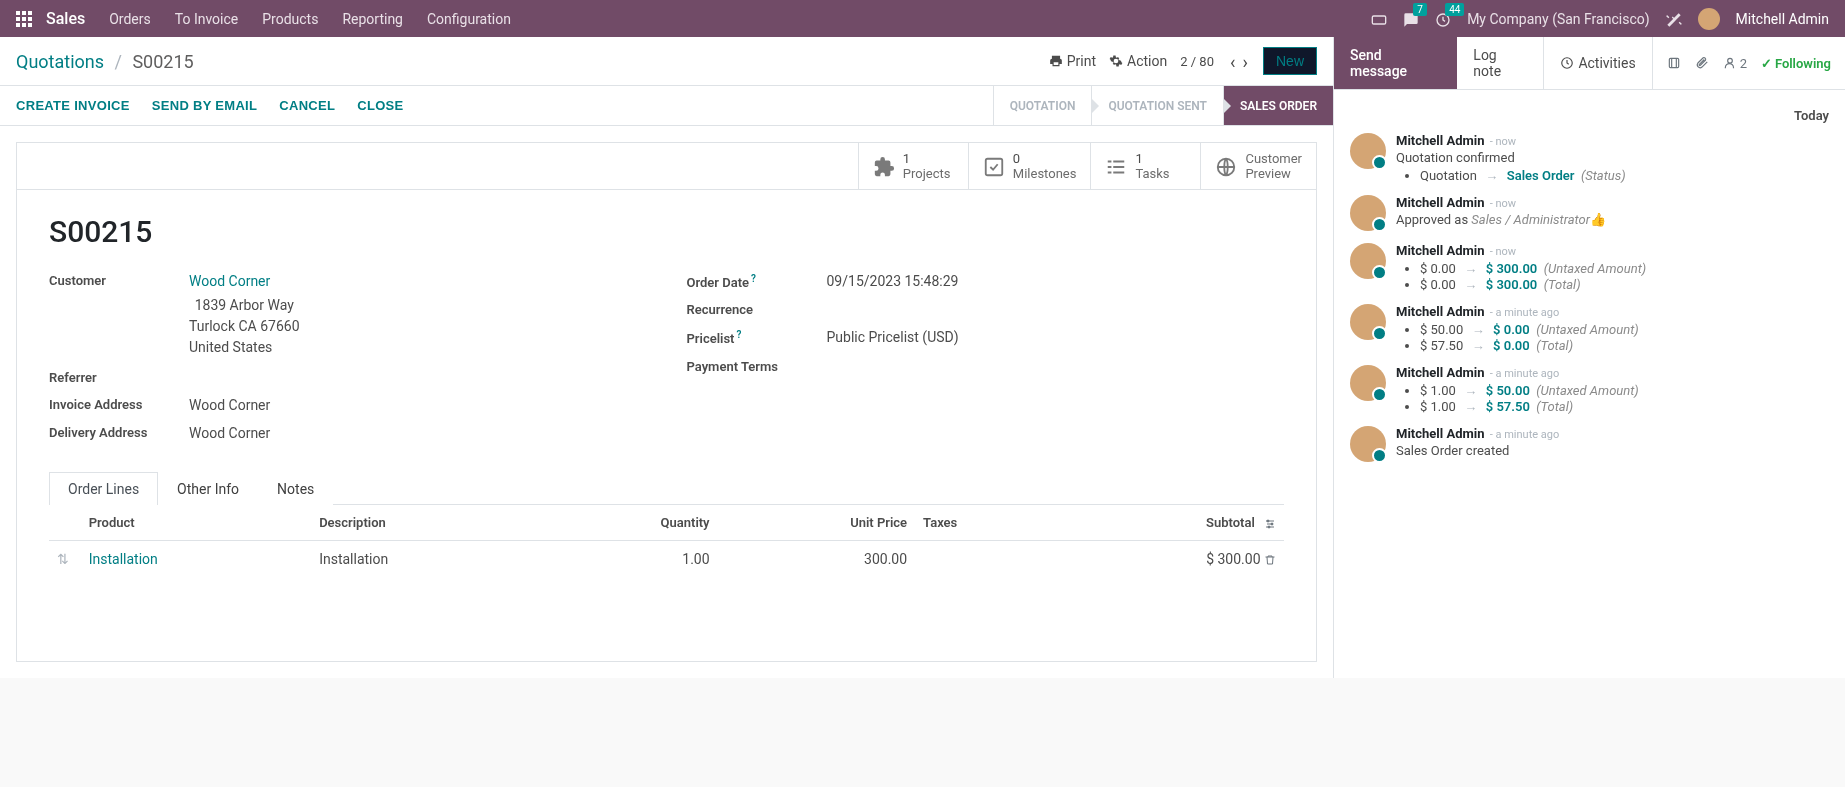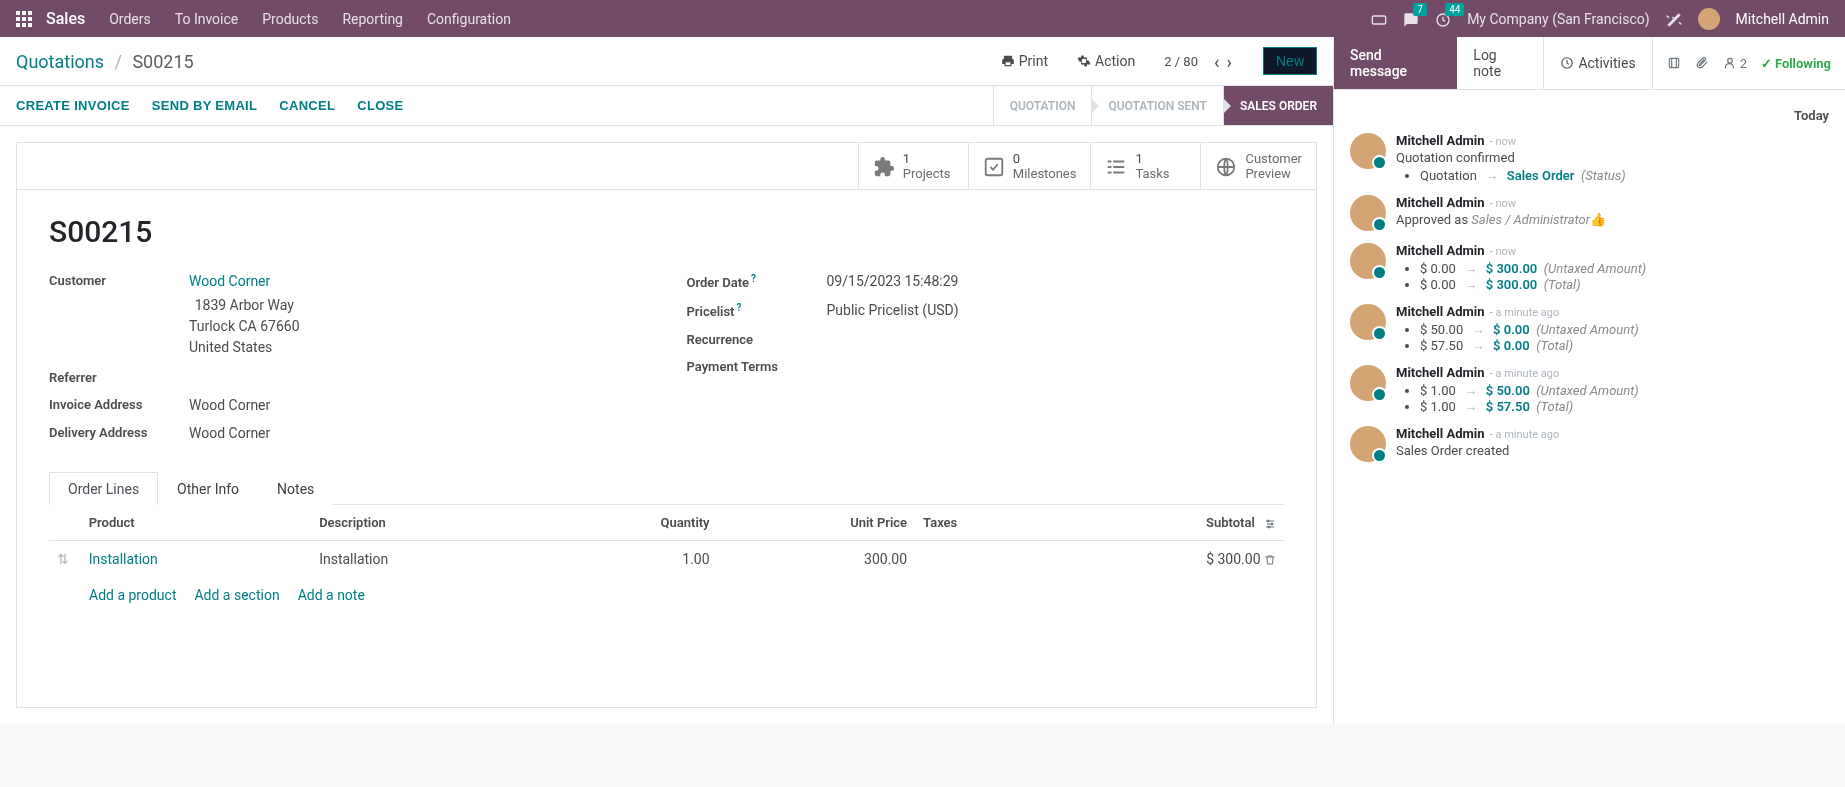--- a/index.html
+++ b/index.html
@@ -16,21 +16,21 @@
 .avatar-sm { width: 22px; height: 22px; border-radius: 50%; background: #d4a574; position: relative; }
 
 .main-wrap { display: flex; }
 .left-pane { flex: 1; background: #fff; }
 .right-pane { width: 512px; background: #fff; border-left: 1px solid #dee2e6; }
 
 .control-panel { display: flex; justify-content: space-between; align-items: center; padding: 10px 16px; border-bottom: 1px solid #dee2e6; }
 .breadcrumb { font-size: 18px; color: #5f5e5e; }
 .breadcrumb a { color: #017e84; text-decoration: none; cursor: pointer; }
 .breadcrumb .sep { margin: 0 6px; color: #adb5bd; }
-.cp-right { display: flex; align-items: center; gap: 29px; }
+.cp-right { display: flex; align-items: center; gap: 13px; }
 .cp-btn { color: #4c4c4c; cursor: pointer; display: flex; align-items: center; gap: 4px; font-size: 14px; }
 .pager { display: flex; align-items: center; gap: 14px; color: #4c4c4c; }
 .pager .arrows span { cursor: pointer; font-size: 18px; margin: 0 2px; color: #4c4c4c; }
 .new-btn { border: 1px solid #017e84; color: #017e84; background: #0f172a; padding: 5px 12px; cursor: pointer; font-size: 14px; }
 
 .statusbar { display: flex; border-bottom: 1px solid #dee2e6; height: 40px; }
 .status-actions { display: flex; align-items: center; gap: 22px; padding-left: 16px; flex: 1; }
 .status-actions button { background: none; border: none; color: #017e84; font-weight: 600; cursor: pointer; font-size: 13px; letter-spacing: 0.3px; }
 .status-steps { display: flex; }
 .step { padding: 0 16px; display: flex; align-items: center; color: #adb5bd; font-size: 12px; font-weight: 600; position: relative; border-left: 1px solid #dee2e6; }
@@ -277,26 +277,26 @@
           <div class="field-label">Delivery Address</div>
           <div class="field-value">Wood Corner</div>
         </div>
       </div>
       <div class="col">
         <div class="field-row">
           <div class="field-label"><span>Order Date</span><sup>?</sup></div>
           <div class="field-value">09/15/2023 15:48:29</div>
         </div>
         <div class="field-row">
+          <div class="field-label">Recurrence</div>
+          <div class="field-value"></div>
+        </div>
+        <div class="field-row">
           <div class="field-label"><span>Pricelist</span><sup>?</sup></div>
           <div class="field-value">Public Pricelist (USD)</div>
-        </div>
-        <div class="field-row">
-          <div class="field-label">Recurrence</div>
-          <div class="field-value"></div>
         </div>
         <div class="field-row">
           <div class="field-label">Payment Terms</div>
           <div class="field-value"></div>
         </div>
       </div>
     </div>
 
     <div class="tabs">
       <div class="tab active">Order Lines</div>
@@ -332,25 +332,20 @@
           <td class="r">300.00</td>
           <td></td>
           <td class="r"><span>$ 300.00</span> <span class="trash">
             <svg width="12" height="12" viewBox="0 0 24 24" fill="none" stroke="currentColor" stroke-width="2">
                       <path d="M3 6h18M8 6V4h8v2M6 6l1 14h10l1-14"></path>
                     </svg>
           </span></td>
         </tr>
       </tbody>
     </table>
-    <div class="line-actions">
-      <a>Add a product</a>
-      <a>Add a section</a>
-      <a>Add a note</a>
-    </div>
     <div style="height:60px;"></div>
   </div>
 </div>
 
 </div>
 
 <div class="right-pane">
   <div class="chatter-top">
     <div class="ch-btn ch-send">Send message</div>
     <div class="ch-btn ch-log">Log note</div>

